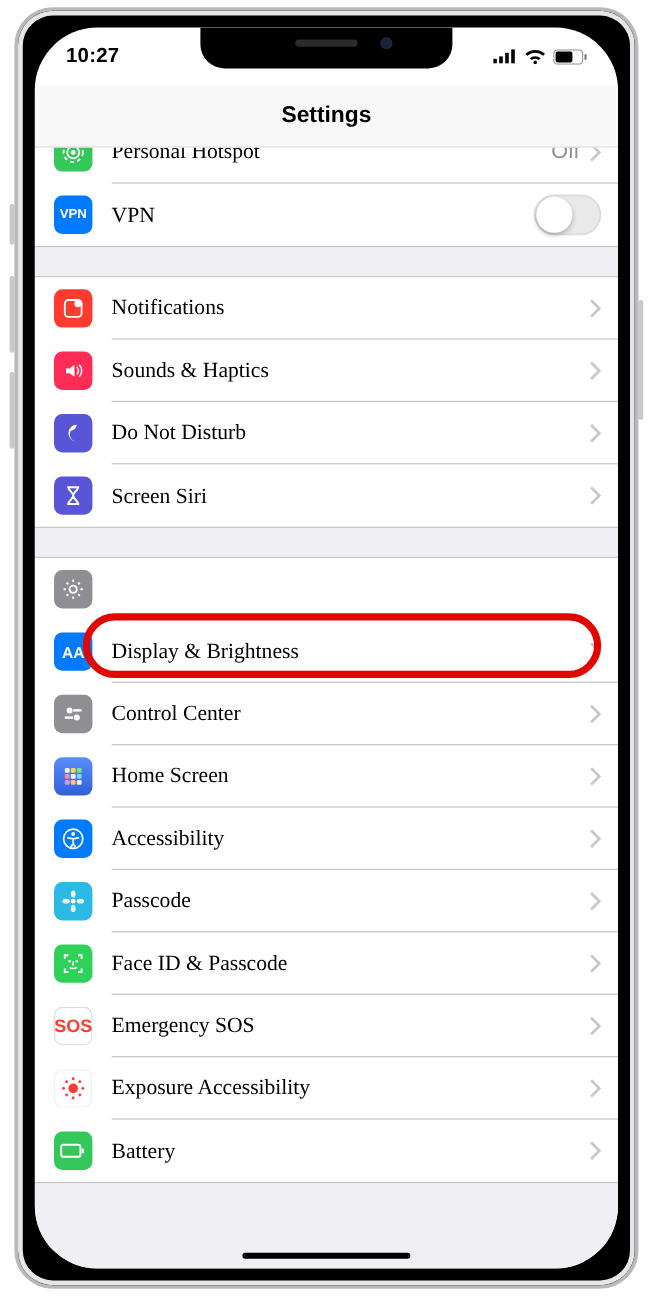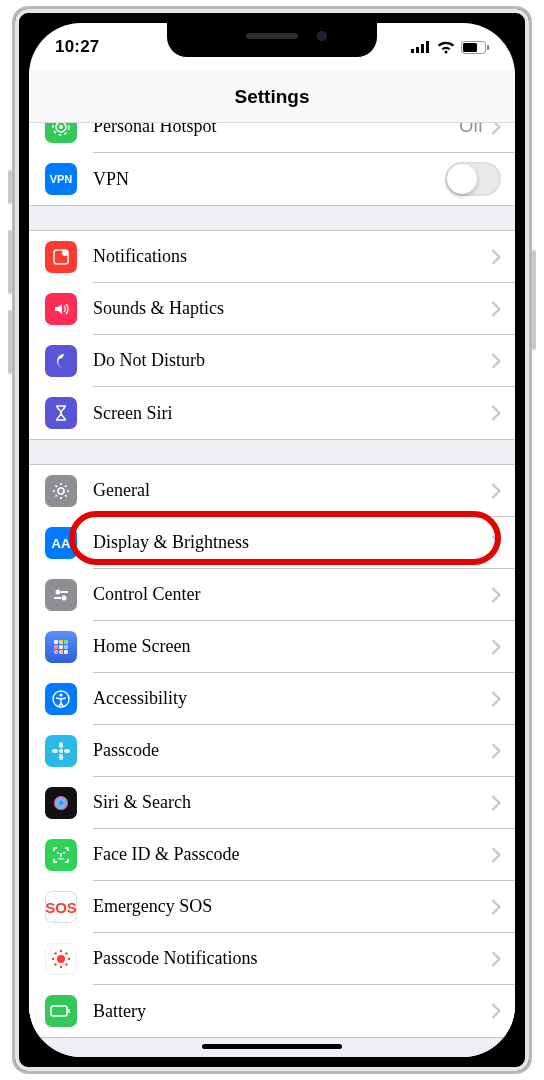--- a/index.html
+++ b/index.html
@@ -6,21 +6,21 @@
   body {
     font-family: -apple-system, "Helvetica Neue", Arial, sans-serif;
     background: #fff;
     width: 544px;
     height: 1080px;
     position: relative;
   }
   .phone-frame {
     position: absolute;
     top: 6px; left: 12px; right: 12px; bottom: 6px;
-    border-radius: 16px;
+    border-radius: 32px;
     border: 3px solid #b9b9bb;
     box-shadow: inset 0 0 0 4px #e6e6e8;
     overflow: hidden;
     background: #000;
   }
   .phone-inner {
     position: absolute;
     top: 14px; left: 14px; right: 14px; bottom: 14px;
     border-radius: 52px;
     overflow: hidden;
@@ -293,26 +293,20 @@
       </div>
 
       <div class="section">
         <div class="row">
           <div class="icon-box c-gray">
             <svg width="20" height="20" viewBox="0 0 20 20">
                 <circle cx="10" cy="10" r="3" fill="none" stroke="#fff" stroke-width="1.6"></circle>
                 <path d="M10 2v2M10 16v2M2 10h2M16 10h2M4.5 4.5l1.4 1.4M14.1 14.1l1.4 1.4M15.5 4.5l-1.4 1.4M5.9 14.1l-1.4 1.4" stroke="#fff" stroke-width="1.6"></path>
               </svg>
           </div>
-          <div class="cell-right">
-            <span class="label">General</span>
-            <svg class="chevron" viewBox="0 0 8 14">
-                <path d="M1 1l6 6-6 6" fill="none" stroke="currentColor" stroke-width="2"></path>
-              </svg>
-          </div>
         </div>
         <div class="row">
           <div class="icon-box c-blue" style="font-size:13px;font-weight:700;">AA</div>
           <div class="cell-right">
             <span class="label">Display &amp; Brightness</span>
             <svg class="chevron" viewBox="0 0 8 14">
                 <path d="M1 1l6 6-6 6" fill="none" stroke="currentColor" stroke-width="2"></path>
               </svg>
           </div>
         </div>
@@ -373,40 +367,20 @@
             <svg width="20" height="20" viewBox="0 0 20 20">
                 <circle cx="10" cy="10" r="2" fill="#fff"></circle>
               <ellipse cx="10" cy="4" rx="2" ry="3" fill="#fff" opacity="0.9"></ellipse>
                 <ellipse cx="10" cy="16" rx="2" ry="3" fill="#fff" opacity="0.9"></ellipse>
               <ellipse cx="4" cy="10" rx="3" ry="2" fill="#fff" opacity="0.9"></ellipse>
                 <ellipse cx="16" cy="10" rx="3" ry="2" fill="#fff" opacity="0.9"></ellipse>
             </svg>
           </div>
           <div class="cell-right">
             <span class="label">Passcode</span>
-            <svg class="chevron" viewBox="0 0 8 14">
-                <path d="M1 1l6 6-6 6" fill="none" stroke="currentColor" stroke-width="2"></path>
-              </svg>
-          </div>
-        </div>
-        <div class="row">
-          <div class="icon-box c-black">
-            <svg width="20" height="20" viewBox="0 0 20 20">
-                <circle cx="10" cy="10" r="7" fill="url(#g)"></circle>
-            <defs>
-                  <radialGradient id="g">
-                    <stop offset="0%" stop-color="#7a5cff"></stop>
-                    <stop offset="50%" stop-color="#3fd4ff"></stop>
-                    <stop offset="100%" stop-color="#ff5fa2"></stop>
-                  </radialGradient>
-                </defs>
-              </svg>
-          </div>
-          <div class="cell-right">
-            <span class="label">Siri &amp; Search</span>
             <svg class="chevron" viewBox="0 0 8 14">
                 <path d="M1 1l6 6-6 6" fill="none" stroke="currentColor" stroke-width="2"></path>
               </svg>
           </div>
         </div>
         <div class="row">
           <div class="icon-box c-lgreen">
             <svg width="20" height="20" viewBox="0 0 20 20">
                 <path d="M3 6V3h3M17 6V3h-3M3 14v3h3M17 14v3h-3" fill="none" stroke="#fff" stroke-width="1.6"></path>
                 <circle cx="7" cy="8" r="1" fill="#fff"></circle>
@@ -440,21 +414,21 @@
                   <circle cx="3" cy="11" r="1.2"></circle>
                   <circle cx="19" cy="11" r="1.2"></circle>
               <circle cx="5.5" cy="5.5" r="1.2"></circle>
                   <circle cx="16.5" cy="5.5" r="1.2"></circle>
                   <circle cx="5.5" cy="16.5" r="1.2"></circle>
                   <circle cx="16.5" cy="16.5" r="1.2"></circle>
                 </g>
               </svg>
           </div>
           <div class="cell-right">
-            <span class="label">Passcode Notifications</span>
+            <span class="label">Exposure Accessibility</span>
             <svg class="chevron" viewBox="0 0 8 14">
                 <path d="M1 1l6 6-6 6" fill="none" stroke="currentColor" stroke-width="2"></path>
               </svg>
           </div>
         </div>
         <div class="row">
           <div class="icon-box c-green">
             <svg width="22" height="14" viewBox="0 0 22 14">
                 <rect x="1" y="2" width="16" height="10" rx="2" fill="none" stroke="#fff" stroke-width="1.6"></rect>
                 <rect x="18" y="5" width="2" height="4" rx="1" fill="#fff"></rect>

